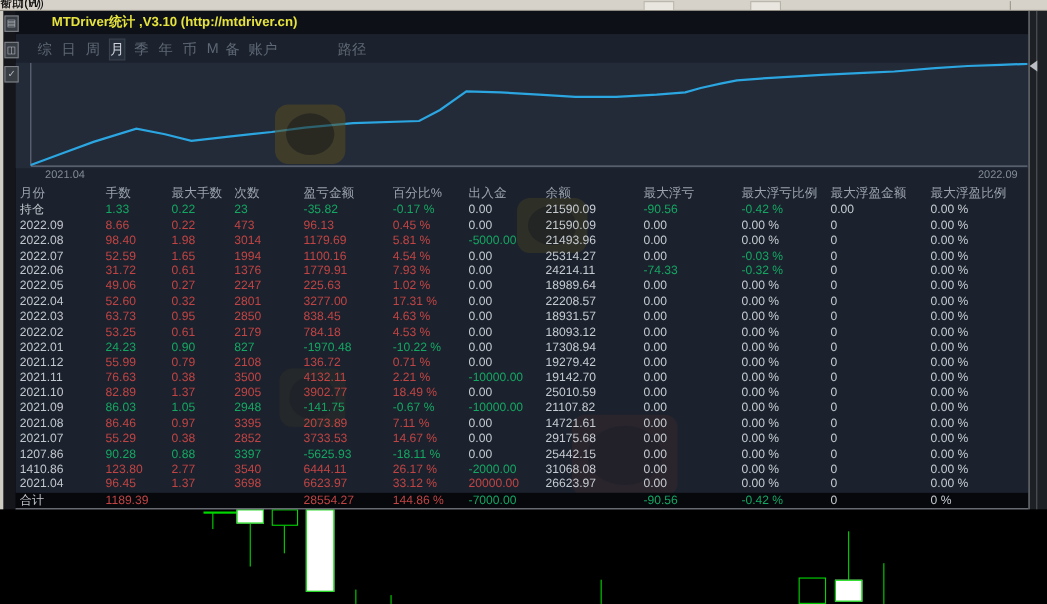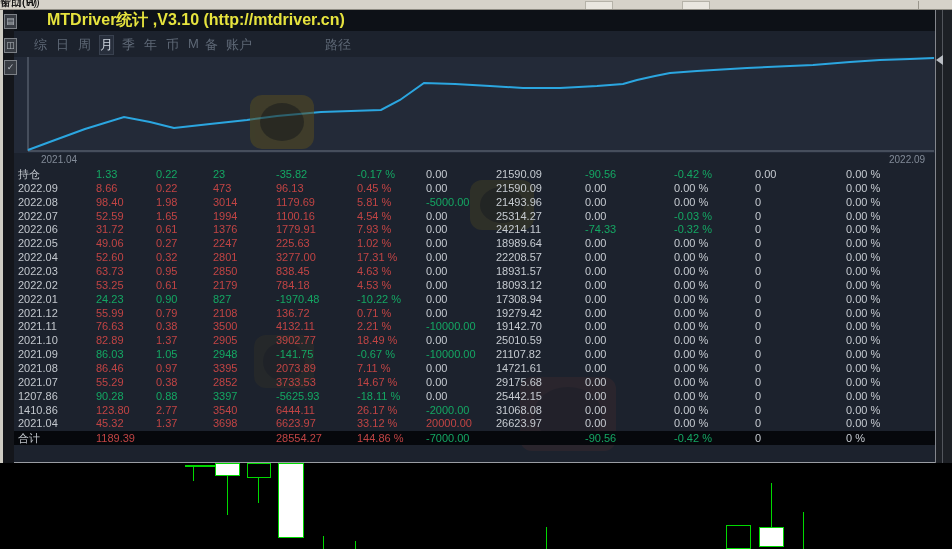--- a/index.html
+++ b/index.html
@@ -16,21 +16,21 @@
   
   .leftstrip{position:absolute;left:0;top:10px;width:14px;height:453px;background:#14161b;
              border-left:3px solid #cfccc3;box-sizing:border-box;z-index:4;}
   .ls-icon{position:absolute;left:1px;width:11px;height:13px;border:1px solid #7e8288;
            background:#383c43;color:#b4b9c0;font-size:9px;line-height:12px;text-align:center;overflow:hidden;}
 
   
   .panel{position:absolute;left:14px;top:9px;width:921px;height:453px;background:#1c222d;
          border-bottom:1px solid #9a9da3;z-index:3;}
   .titlebar{position:absolute;left:0;top:0;width:100%;height:22px;background:#0d1117;}
-  .title{position:absolute;left:33px;top:0;line-height:22px;font-size:16px;font-weight:bold;color:#e6e33e;white-space:nowrap;}
+  .title{position:absolute;left:33px;top:0;line-height:22px;font-size:12px;font-weight:bold;color:#e6e33e;white-space:nowrap;}
 
   .tabbar{position:absolute;left:0;top:22px;width:100%;height:26px;}
   .tab{position:absolute;top:5px;font-size:13px;color:#5e6876;white-space:nowrap;cursor:default;}
   .tab.active{color:#cdd4dd;background:#272e3b;box-shadow:0 0 0 1px #39414f;}
 
   .chart{position:absolute;left:0;top:48px;width:921px;height:96px;background:#232a38;}
   .axis-label{position:absolute;font-size:10px;color:#828b98;}
   #lbl-start{left:27px;top:145px;}
   #lbl-end{left:875px;top:145px;}
 
@@ -96,21 +96,21 @@
         <span class="tab" style="left: 20px;">综</span>
         <span class="tab" style="left: 42px;">日</span>
         <span class="tab" style="left: 64px;">周</span>
         <span class="tab active" style="left: 86px;">月</span>
         <span class="tab" style="left: 108px;">季</span>
         <span class="tab" style="left: 130px;">年</span>
         <span class="tab" style="left: 152px;">币</span>
         <span class="tab" style="left: 174px;">M</span>
         <span class="tab" style="left: 191px;">备</span>
         <span class="tab" style="left: 212px;">账户</span>
-        <span class="tab" style="left: 311px;">路径</span>
+        <span class="tab" style="left: 293px;">路径</span>
       </div>
 
     <div class="chart">
       <svg width="921" height="96" viewBox="0 0 921 96">
         <path d="M14,0 V94 M14,94 H920" stroke="#6a7280" stroke-width="1" fill="none"></path>
         <polyline id="equity-line" fill="none" stroke-width="2" stroke="#2ba6e0" points="14,93 41,83 71,72 110,60 136,65 160,71 196,67 233,63 263,59 307,55 367,53 386,43 410,26 441,27 476,29 509,31 546,31 583,29 609,27 623,23 641,19 656,16 683,14 733,11 776,9 799,8 836,5 866,3 896,2 920,1"></polyline>
       </svg>
     </div>
 
     <div class="wm" id="wm1">
@@ -123,20 +123,34 @@
         <div class="c"></div>
       </div>
     <div class="wm" id="wm4">
         <div class="c"></div>
       </div>
 
     <span class="axis-label" id="lbl-start">2021.04</span>
     <span class="axis-label" id="lbl-end">2022.09</span>
 
     <div class="table">
+      <div class="grid thead" id="thead">
+          <div class="cell">月份</div>
+          <div class="cell">手数</div>
+          <div class="cell">最大手数</div>
+          <div class="cell">次数</div>
+          <div class="cell">盈亏金额</div>
+          <div class="cell">百分比%</div>
+          <div class="cell">出入金</div>
+          <div class="cell">余额</div>
+          <div class="cell">最大浮亏</div>
+          <div class="cell">最大浮亏比例</div>
+          <div class="cell">最大浮盈金额</div>
+          <div class="cell">最大浮盈比例</div>
+        </div>
       <div id="tbody">
           <div class="grid row">
             <div class="cell c-m">持仓</div>
             <div class="cell c-g">1.33</div>
             <div class="cell c-g">0.22</div>
             <div class="cell c-g">23</div>
             <div class="cell c-g">-35.82</div>
             <div class="cell c-g">-0.17 %</div>
             <div class="cell c-w">0.00</div>
             <div class="cell c-w">21590.09</div>
@@ -378,21 +392,21 @@
             <div class="cell c-r">26.17 %</div>
             <div class="cell c-g">-2000.00</div>
             <div class="cell c-w">31068.08</div>
             <div class="cell c-w">0.00</div>
             <div class="cell c-w">0.00 %</div>
             <div class="cell c-w">0</div>
             <div class="cell c-w">0.00 %</div>
           </div>
           <div class="grid row">
             <div class="cell c-m">2021.04</div>
-            <div class="cell c-r">45.32</div>
+            <div class="cell c-r">96.45</div>
             <div class="cell c-r">1.37</div>
             <div class="cell c-r">3698</div>
             <div class="cell c-r">6623.97</div>
             <div class="cell c-r">33.12 %</div>
             <div class="cell c-r">20000.00</div>
             <div class="cell c-w">26623.97</div>
             <div class="cell c-w">0.00</div>
             <div class="cell c-w">0.00 %</div>
             <div class="cell c-w">0</div>
             <div class="cell c-w">0.00 %</div>

